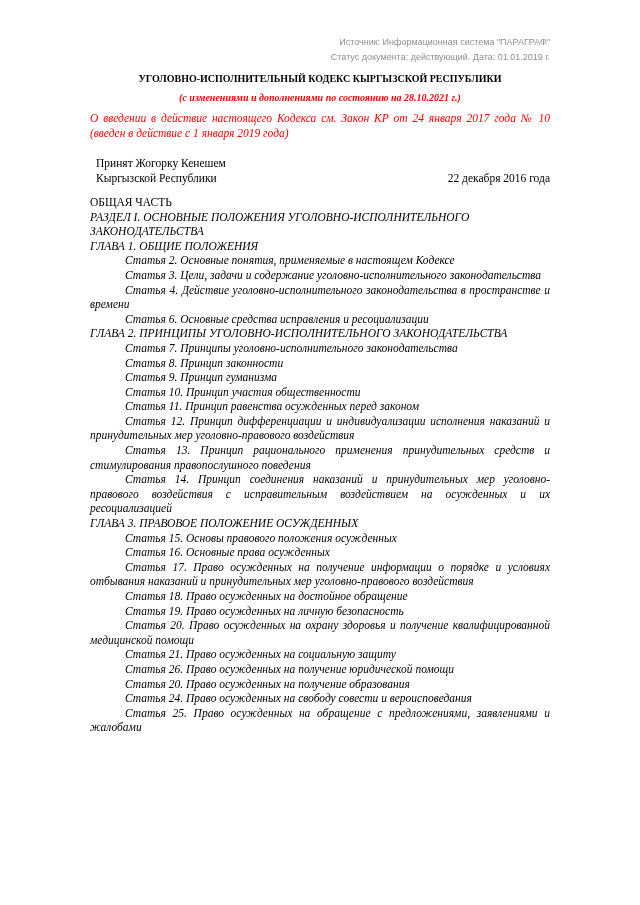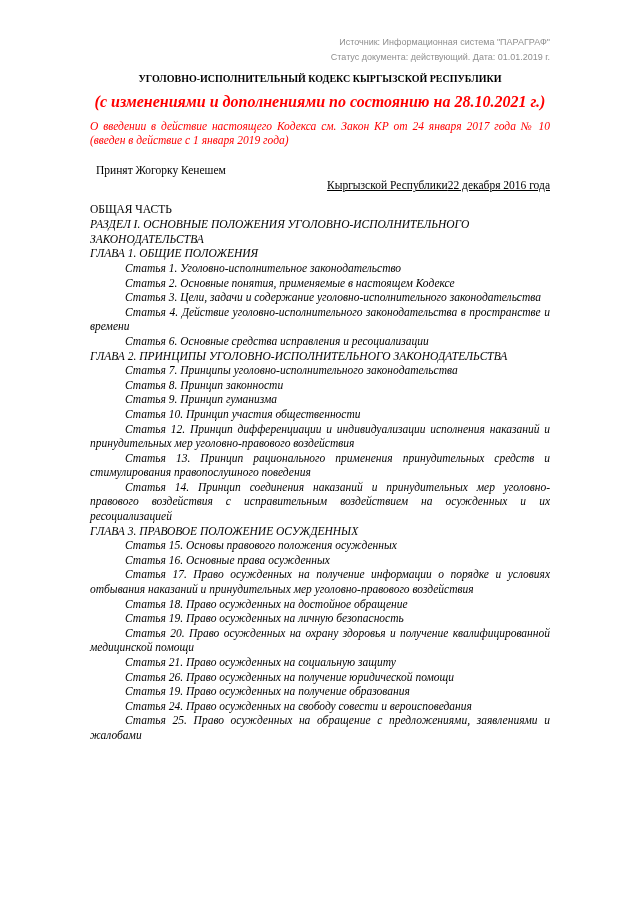--- a/index.html
+++ b/index.html
@@ -33,21 +33,21 @@
     text-align: center;
     font-weight: bold;
     font-size: 10px;
     line-height: 1.25;
   }
   .subtitle {
     margin-top: 2px;
     text-align: center;
     font-weight: bold;
     font-style: italic;
-    font-size: 16px;
+    font-size: 10px;
     line-height: 1.27;
     color: #ff0000;
   }
 
   
   .intro-note {
     margin-top: 6px;
     font-style: italic;
     font-size: 11.5px;
     line-height: 1.3;
@@ -58,22 +58,21 @@
   
   .adopted {
     margin-top: 15px;
     font-size: 11.5px;
     line-height: 1.3;
     padding-left: 6px;
   }
   .adopted p { margin: 0; }
   .adopted-row {
     display: flex;
-    justify-content: flex-end;
-    text-decoration: underline;
+    justify-content: space-between;
   }
 
   
   .part-heading {
     margin-top: 9px;
     font-size: 11.5px;
     line-height: 1.3;
   }
 
   
@@ -115,40 +114,40 @@
       <p>Кыргызской Республики</p>
       <p>22 декабря 2016 года</p>
     </div>
   </div>
 
   <div class="part-heading">ОБЩАЯ ЧАСТЬ</div>
 
   <div class="doc-body">
       <p class="line section">РАЗДЕЛ I. ОСНОВНЫЕ ПОЛОЖЕНИЯ УГОЛОВНО-ИСПОЛНИТЕЛЬНОГО ЗАКОНОДАТЕЛЬСТВА</p>
       <p class="line chapter">ГЛАВА 1. ОБЩИЕ ПОЛОЖЕНИЯ</p>
-      <p class="line article">Статья 1. Уголовно-исполнительное законодательство</p>
       <p class="line article">Статья 2. Основные понятия, применяемые в настоящем Кодексе</p>
       <p class="line article">Статья 3. Цели, задачи и содержание уголовно-исполнительного законодательства</p>
       <p class="line article">Статья 4. Действие уголовно-исполнительного законодательства в пространстве и времени</p>
       <p class="line article">Статья 6. Основные средства исправления и ресоциализации</p>
       <p class="line chapter">ГЛАВА 2. ПРИНЦИПЫ УГОЛОВНО-ИСПОЛНИТЕЛЬНОГО ЗАКОНОДАТЕЛЬСТВА</p>
       <p class="line article">Статья 7. Принципы уголовно-исполнительного законодательства</p>
       <p class="line article">Статья 8. Принцип законности</p>
       <p class="line article">Статья 9. Принцип гуманизма</p>
       <p class="line article">Статья 10. Принцип участия общественности</p>
+      <p class="line article">Статья 11. Принцип равенства осужденных перед законом</p>
       <p class="line article">Статья 12. Принцип дифференциации и индивидуализации исполнения наказаний и принудительных мер уголовно-правового воздействия</p>
       <p class="line article">Статья 13. Принцип рационального применения принудительных средств и стимулирования правопослушного поведения</p>
       <p class="line article">Статья 14. Принцип соединения наказаний и принудительных мер уголовно-правового воздействия с исправительным воздействием на осужденных и их ресоциализацией</p>
       <p class="line chapter">ГЛАВА 3. ПРАВОВОЕ ПОЛОЖЕНИЕ ОСУЖДЕННЫХ</p>
       <p class="line article">Статья 15. Основы правового положения осужденных</p>
       <p class="line article">Статья 16. Основные права осужденных</p>
       <p class="line article">Статья 17. Право осужденных на получение информации о порядке и условиях отбывания наказаний и принудительных мер уголовно-правового воздействия</p>
       <p class="line article">Статья 18. Право осужденных на достойное обращение</p>
       <p class="line article">Статья 19. Право осужденных на личную безопасность</p>
       <p class="line article">Статья 20. Право осужденных на охрану здоровья и получение квалифицированной медицинской помощи</p>
       <p class="line article">Статья 21. Право осужденных на социальную защиту</p>
       <p class="line article">Статья 26. Право осужденных на получение юридической помощи</p>
-      <p class="line article">Статья 19. Право осужденных на получение образования</p>
+      <p class="line article">Статья 20. Право осужденных на получение образования</p>
       <p class="line article">Статья 24. Право осужденных на свободу совести и вероисповедания</p>
       <p class="line article">Статья 25. Право осужденных на обращение с предложениями, заявлениями и жалобами</p>
     </div>
 
 </div>
 
 </body></html>

